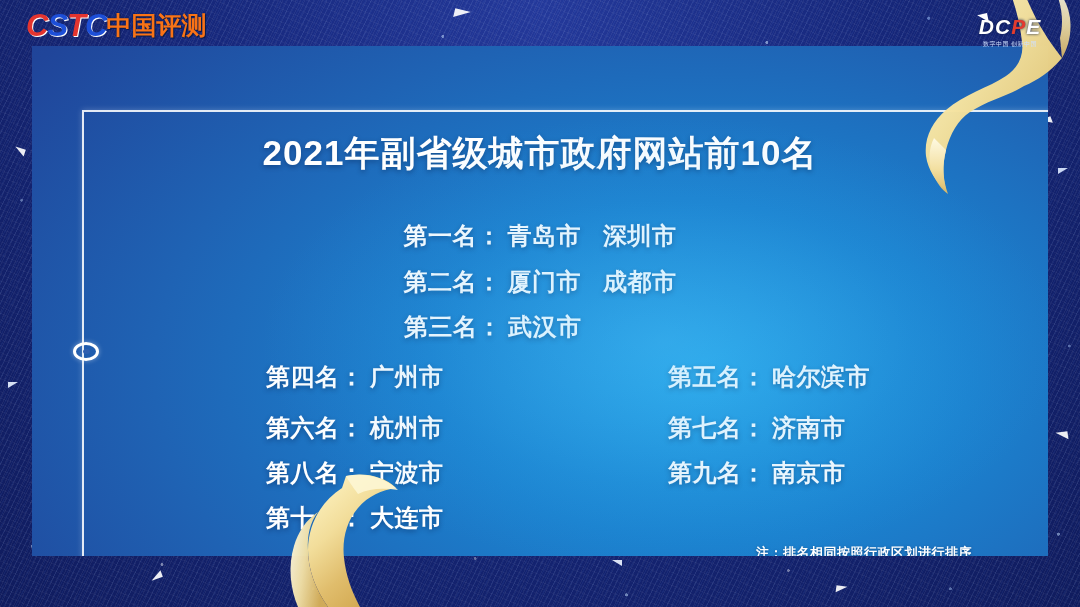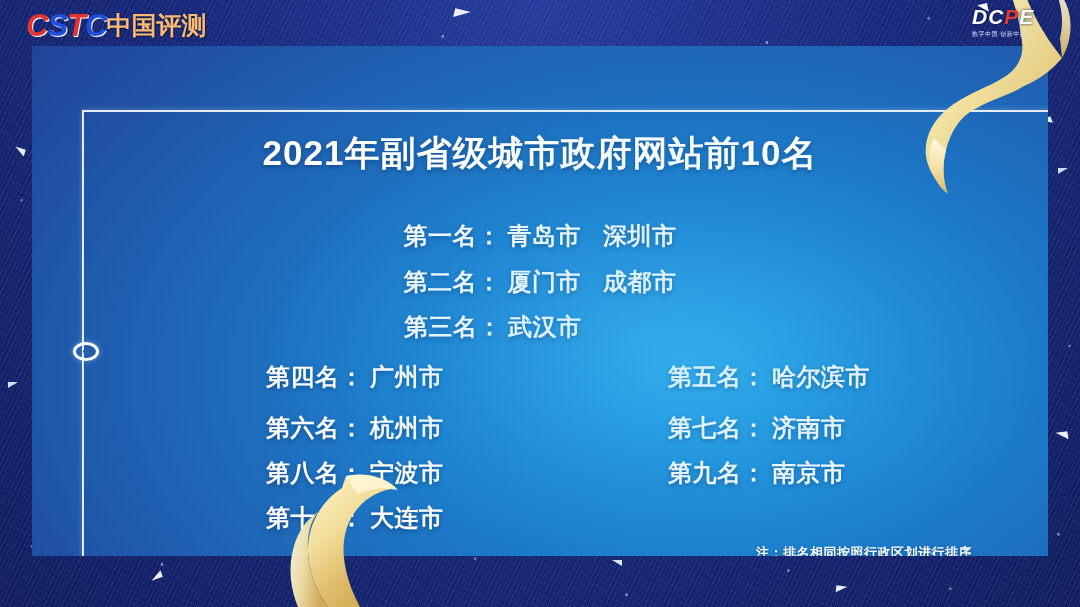--- a/index.html
+++ b/index.html
@@ -146,27 +146,27 @@
   }
   .logo-cstc .mark{
     font-size:31px;font-weight:bold;font-style:italic;letter-spacing:-1px;
     line-height:1;
   }
   .logo-cstc .mark .c1{color:#e3342f;text-shadow:1px 1px 0 #ffffff;}
   .logo-cstc .mark .c2{color:#1d4fd8;text-shadow:1px 1px 0 #ffffff;}
   .logo-cstc .mark .c3{color:#e3342f;text-shadow:1px 1px 0 #ffffff;}
   .logo-cstc .mark .c4{color:#1d4fd8;text-shadow:1px 1px 0 #ffffff;}
   .logo-cstc .cn{
-    color:#fdba74;font-size:25px;font-weight:bold;line-height:1;
+    color:#f97316;font-size:25px;font-weight:bold;line-height:1;
     text-shadow:0 0 2px #0c1b4a, 1px 1px 0 #0c1b4a;
   }
 
   .logo-dcpe{
-    position:absolute;left:972px;top:6px;width:76px;height:46px;
-    text-align:left;
+    position:absolute;left:972px;top:16px;width:76px;height:46px;
+    text-align:center;
   }
   .logo-dcpe .letters{
     font-size:21px;font-weight:bold;font-style:italic;line-height:1;
     letter-spacing:1px;
   }
   .logo-dcpe .letters .w{color:#ffffff;text-shadow:0 0 3px #0b1a49;}
   .logo-dcpe .letters .r{color:#e23b2e;text-shadow:0 0 3px #0b1a49;}
   .logo-dcpe .sub{
     margin-top:3px;font-size:6px;color:#cfe0ff;letter-spacing:.5px;
     white-space:nowrap;

